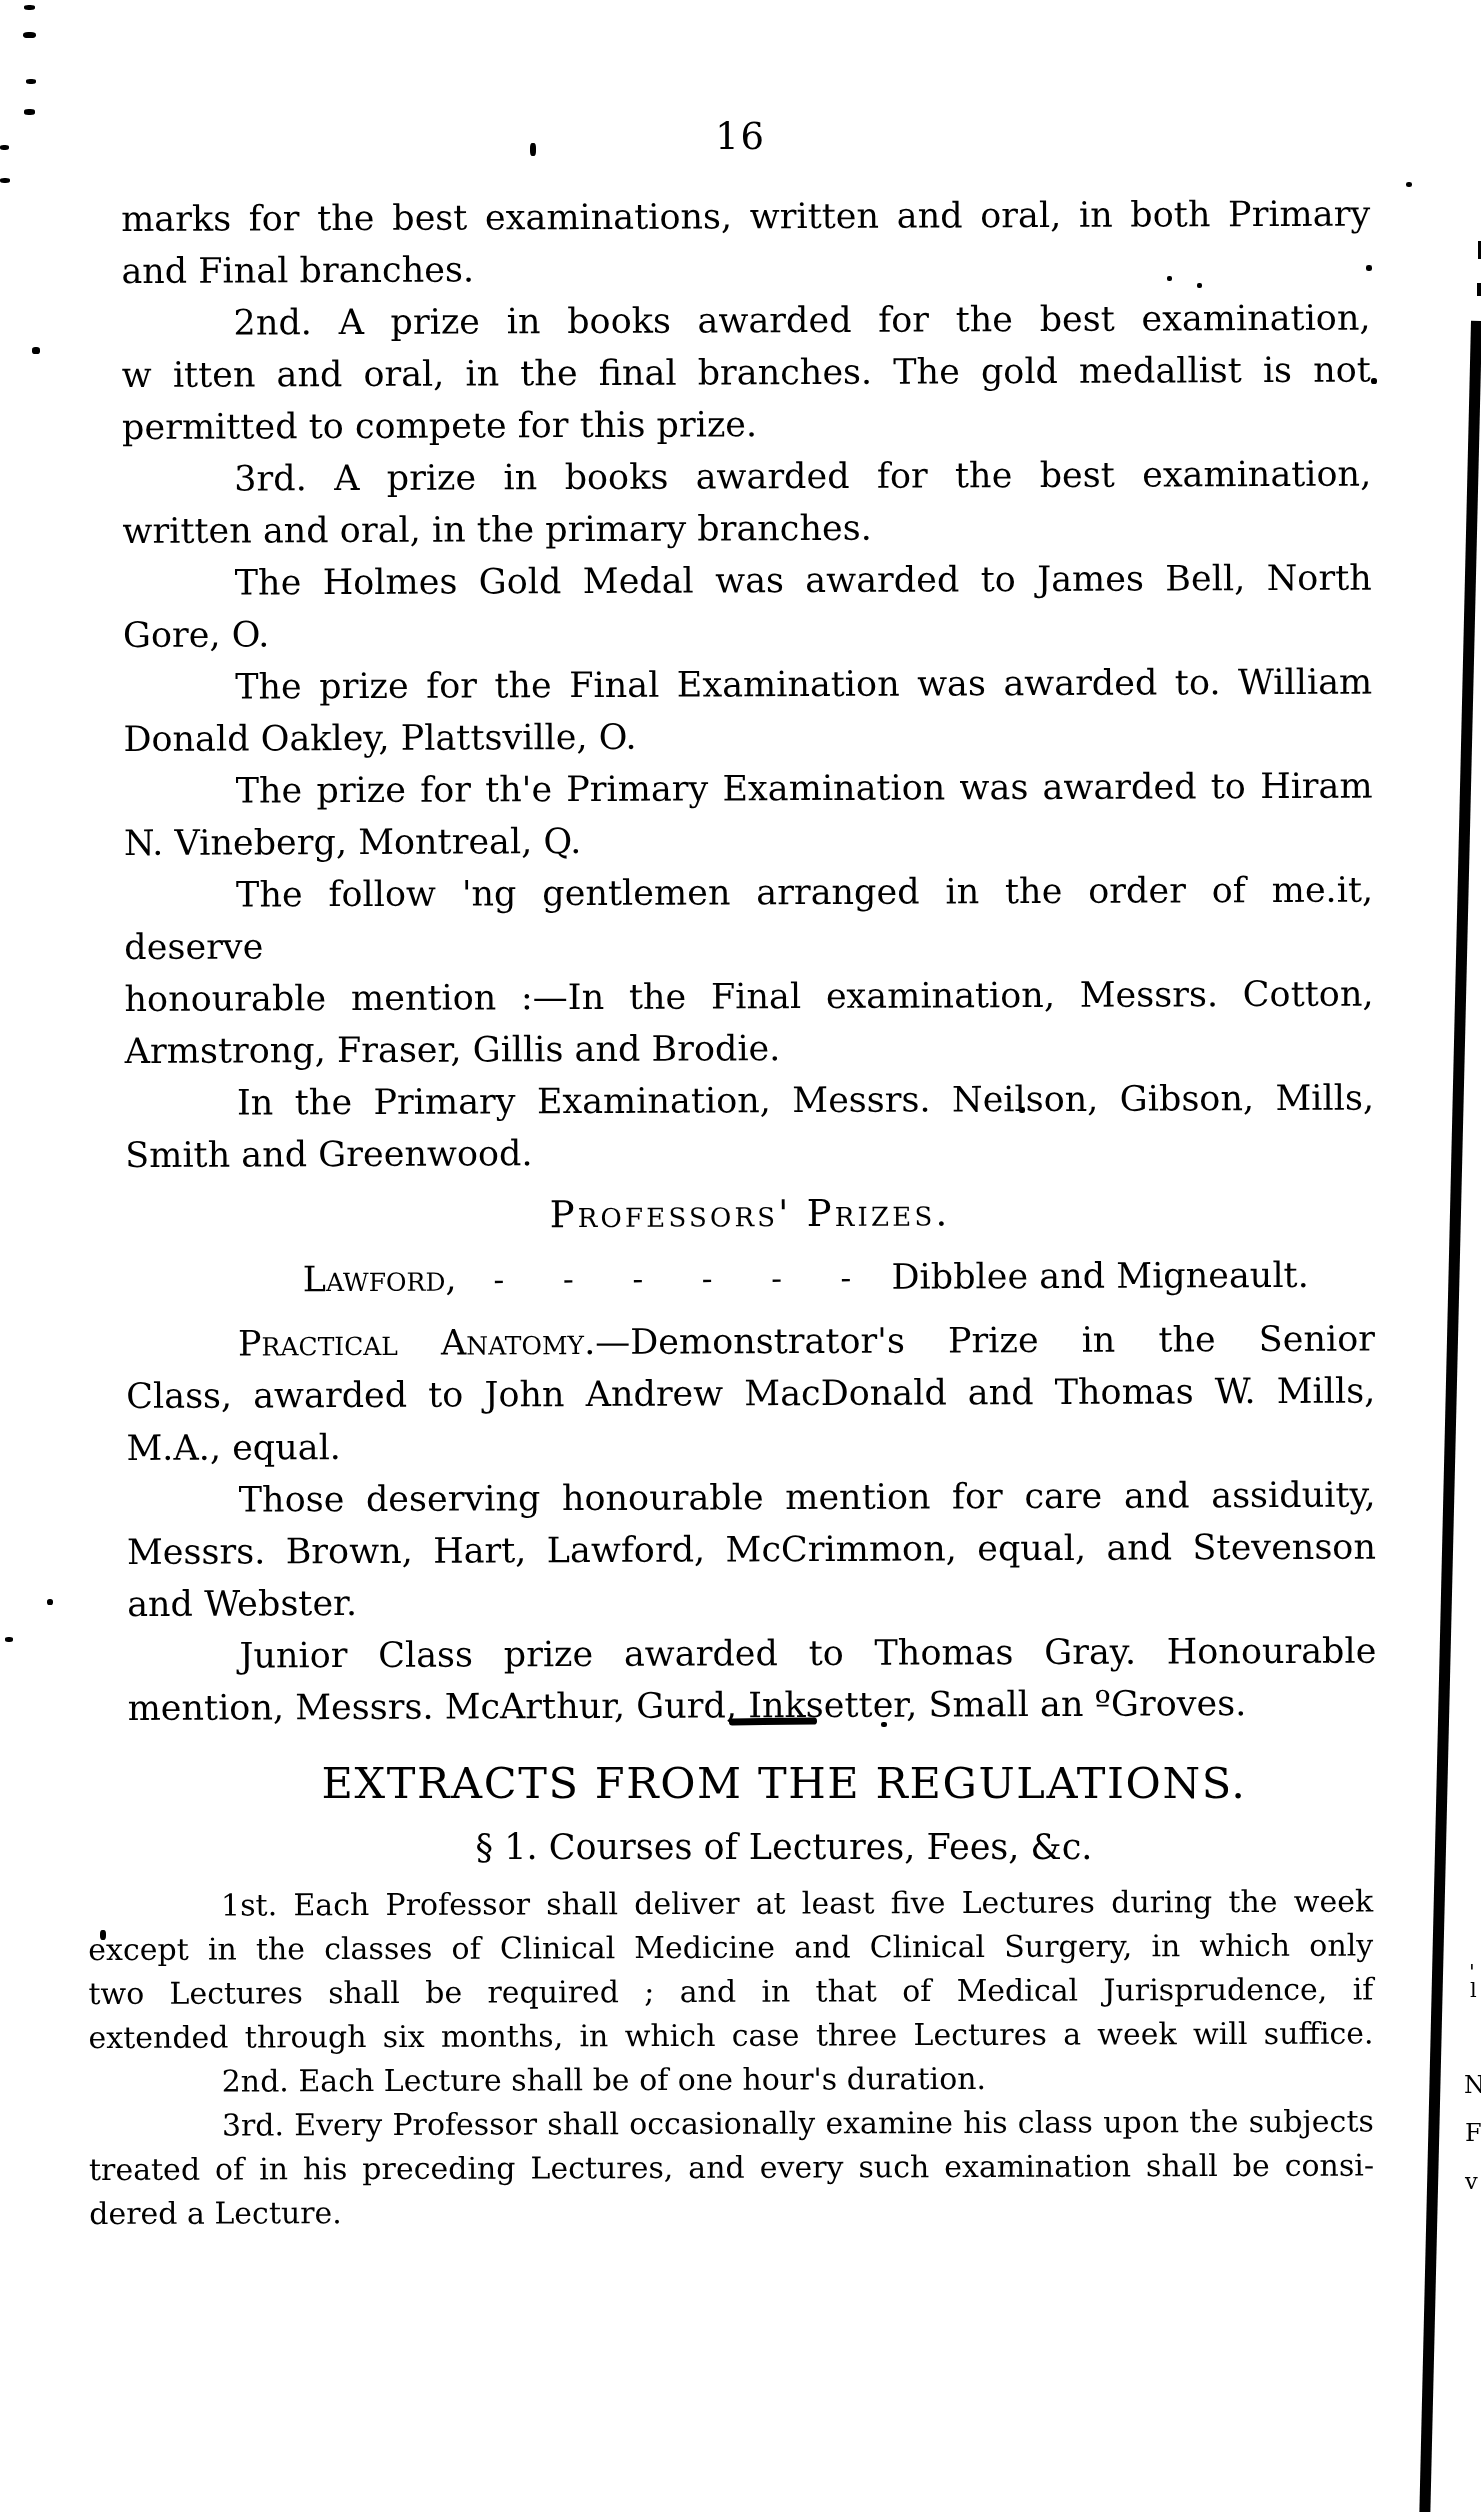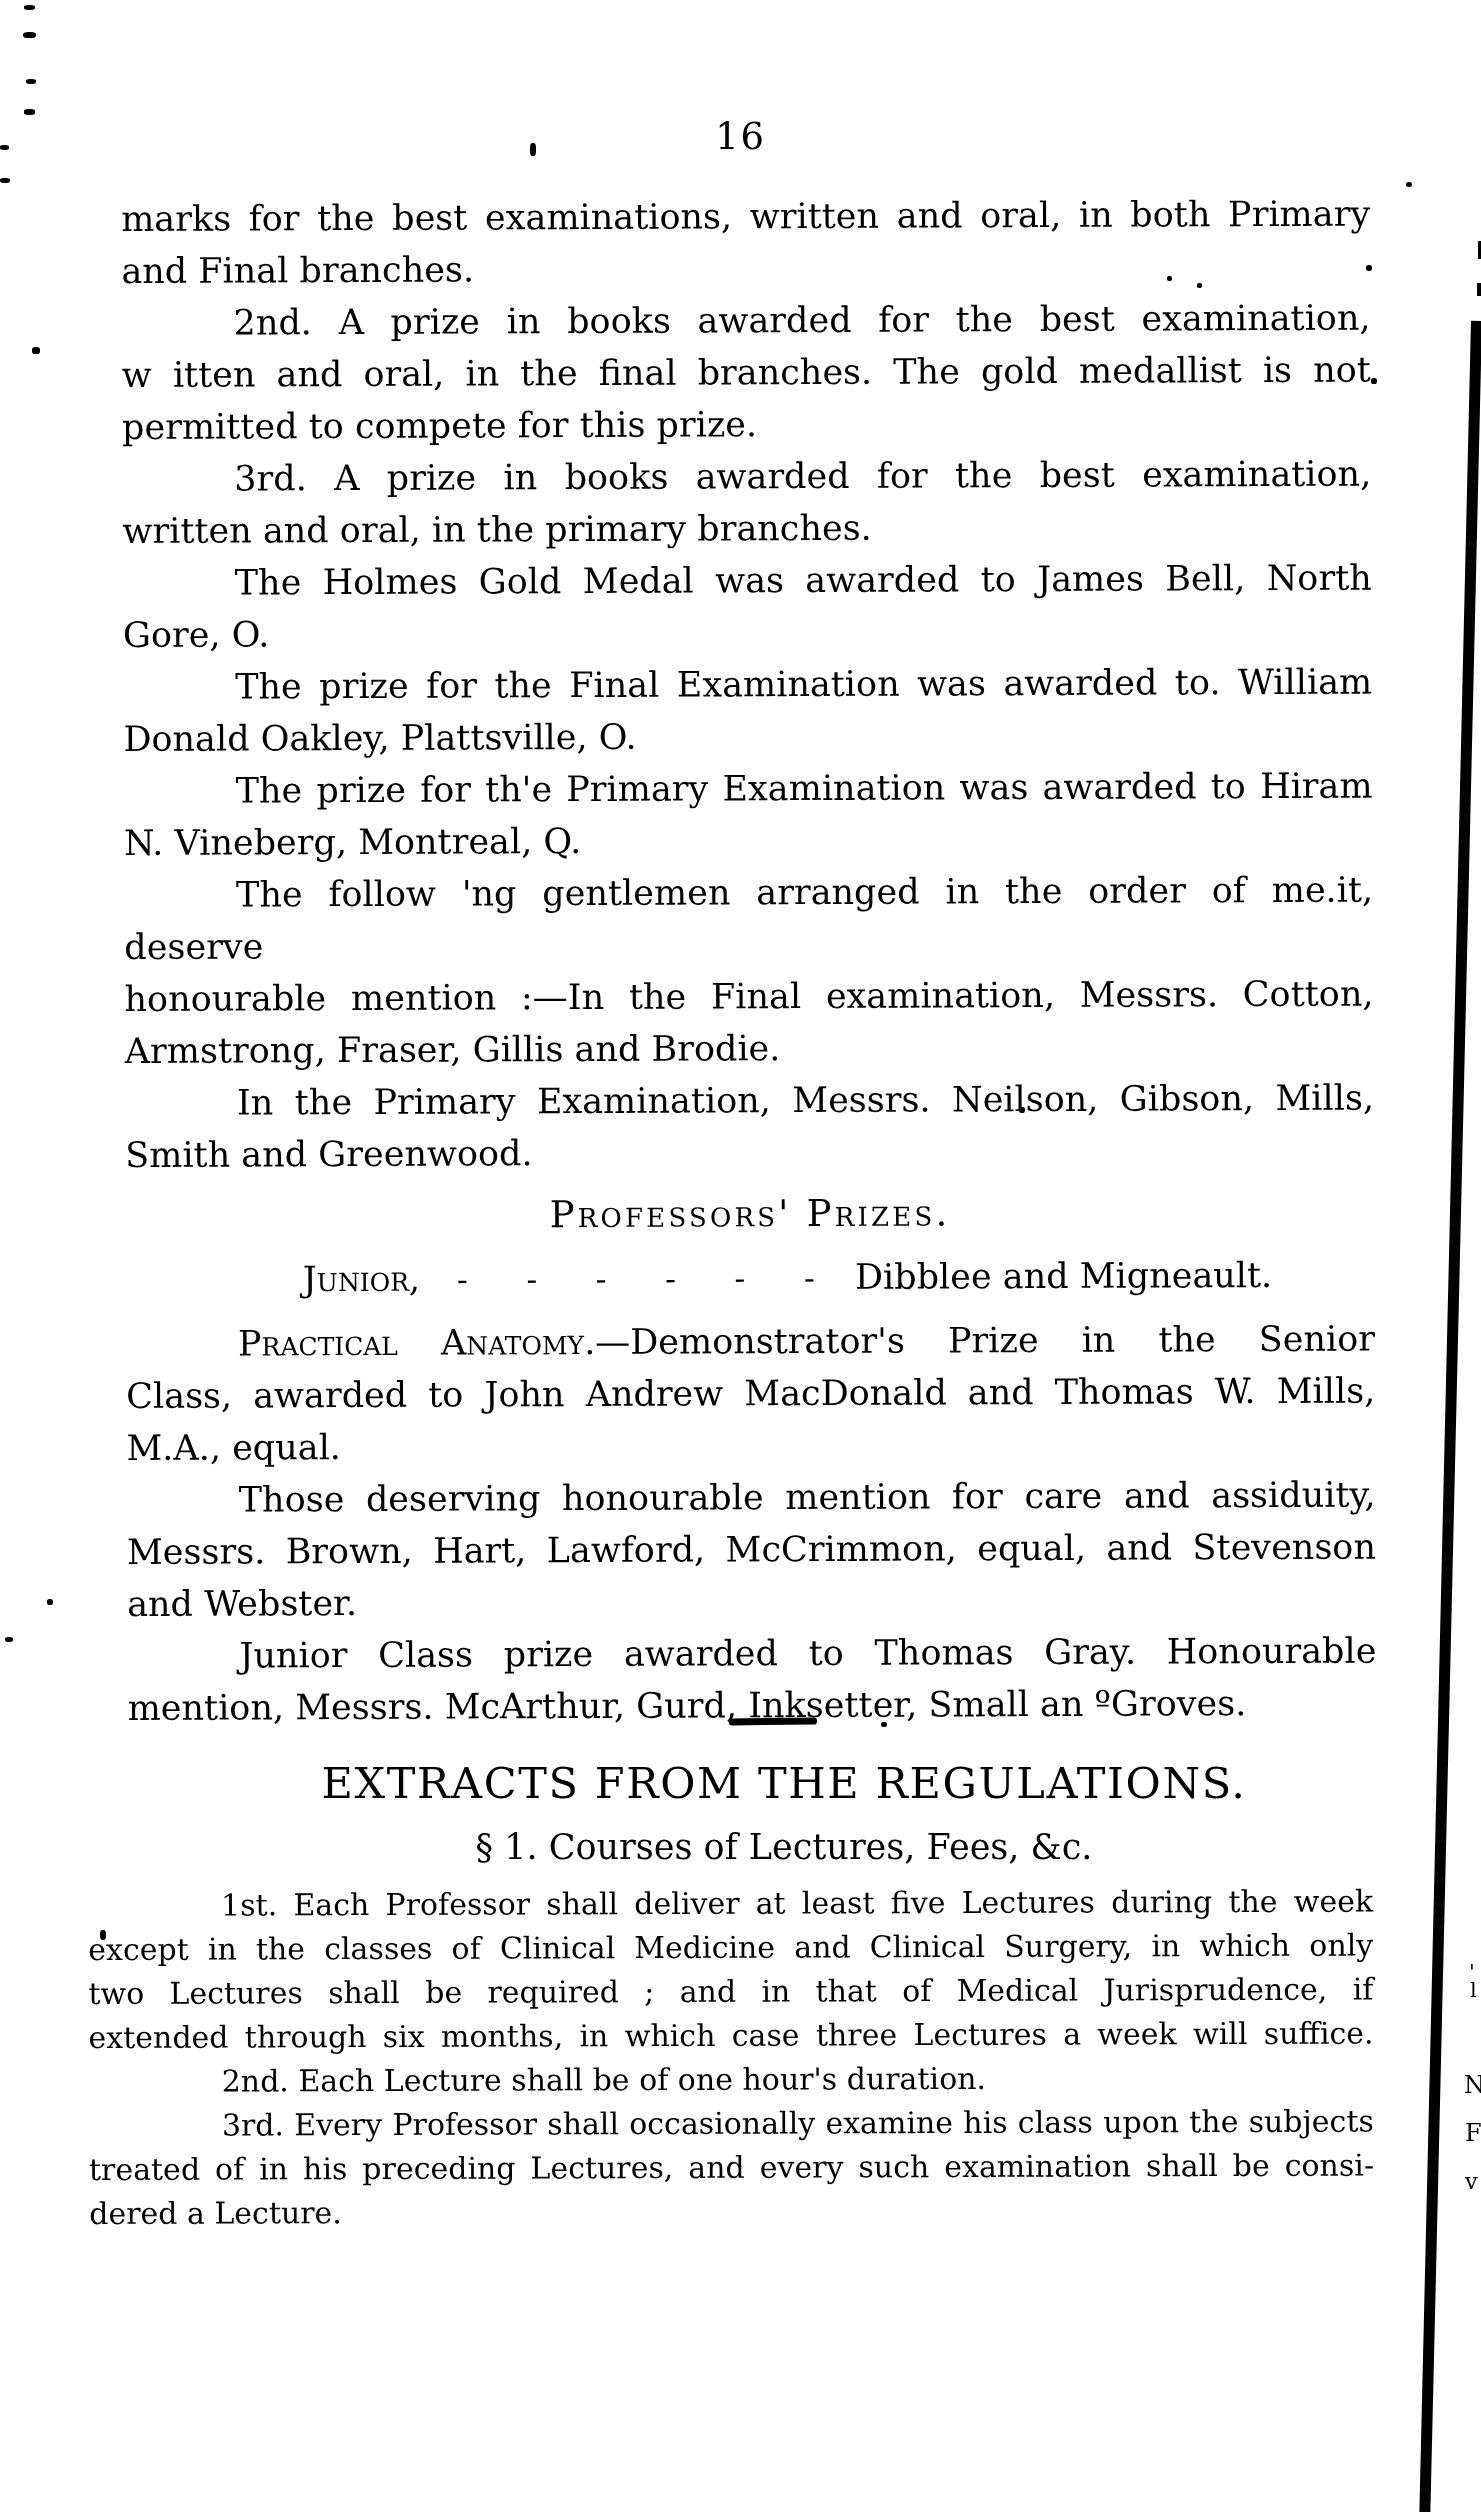--- a/index.html
+++ b/index.html
@@ -89,21 +89,21 @@
     <div class="tl l">N. Vineberg, Montreal, Q.</div>
     <div class="tl j ind">The follow 'ng gentlemen arranged in the order of me.it, deserve</div>
     <div class="tl j">honourable mention :—In the Final examination, Messrs. Cotton,</div>
     <div class="tl l">Armstrong, Fraser, Gillis and Brodie.</div>
     <div class="tl j ind">In the Primary Examination, Messrs. Neilson, Gibson, Mills,</div>
     <div class="tl l">Smith and Greenwood.</div>
 
     <div id="prof-heading">Professors' Prizes.</div>
 
     <div id="botany-line">
-      <span class="sc">Junior,</span>
+      <span class="sc">Lawford,</span>
       <span id="botany-dashes">- - - - - -</span>
       <span>Dibblee and Migneault.</span>
     </div>
 
     <div class="tl j ind mt14">
       <span class="sc">Practical Anatomy.</span><span>—Demonstrator's Prize in the Senior</span>
     </div>
     <div class="tl j">Class, awarded to John Andrew MacDonald and Thomas W. Mills,</div>
     <div class="tl l">M.A., equal.</div>
     <div class="tl j ind">Those deserving honourable mention for care and assiduity,</div>

